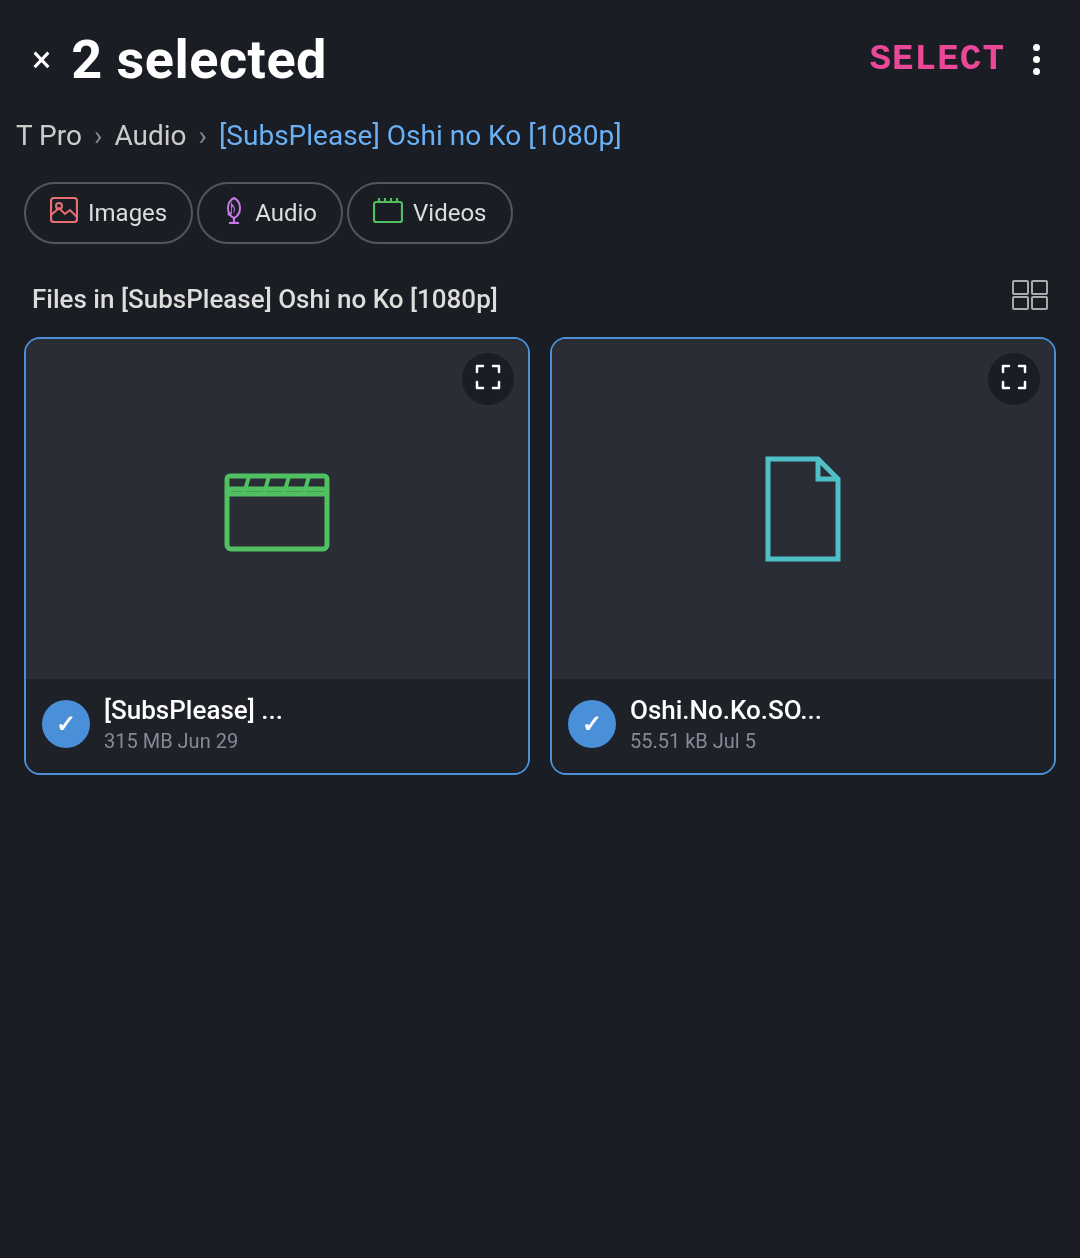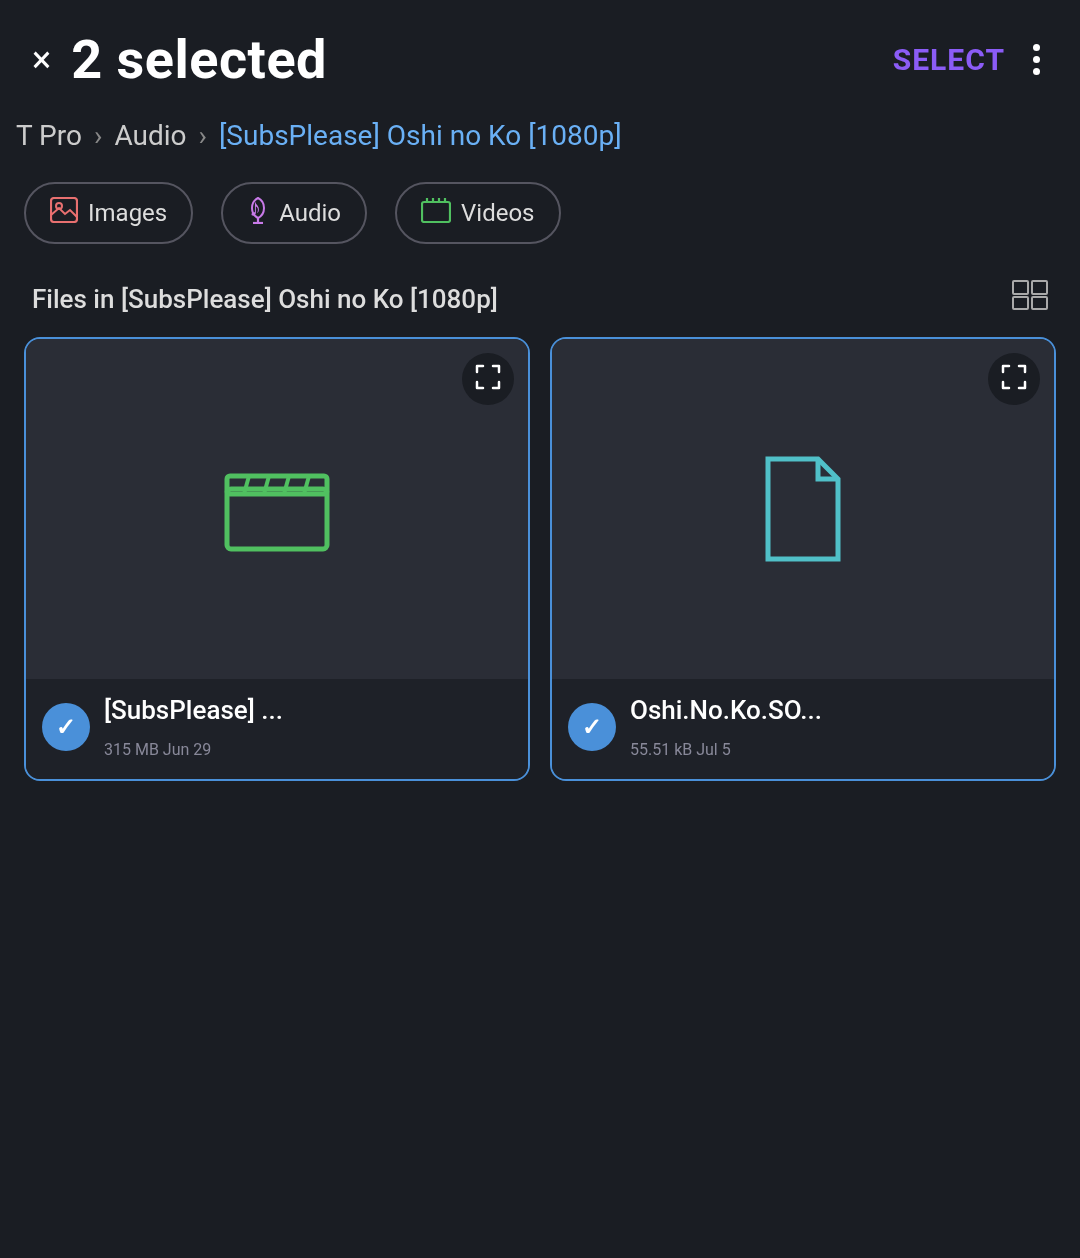--- a/index.html
+++ b/index.html
@@ -29,25 +29,26 @@
       user-select: none;
     }
     .selected-title {
       flex: 1;
       font-size: 54px;
       font-weight: 700;
       color: #ffffff;
       letter-spacing: 0.5px;
     }
     .select-btn {
-      font-size: 30px;
+      font-size: 36px;
       font-weight: 700;
-      color: #8b5cf6;
+      color: #ec4899;
       cursor: pointer;
       letter-spacing: 1px;
+      font-family: Liberation Mono, monospace;
     }
     .more-btn {
       display: flex;
       flex-direction: column;
       gap: 5px;
       cursor: pointer;
       padding: 4px 8px;
     }
     .dot {
       width: 7px;
@@ -72,21 +73,21 @@
       font-size: 28px;
     }
     .breadcrumb-active {
       color: #6ab0f5;
     }
 
     
     .filter-tabs {
       display: flex;
       padding: 10px 24px 20px 24px;
-      gap: 28px;
+      gap: 4px;
       overflow-x: auto;
     }
     .filter-tab {
       display: flex;
       align-items: center;
       gap: 10px;
       border: 2px solid #555560;
       border-radius: 50px;
       padding: 12px 24px;
       cursor: pointer;
@@ -195,23 +196,23 @@
     }
     .file-name {
       font-size: 26px;
       font-weight: 500;
       color: #ffffff;
       white-space: nowrap;
       overflow: hidden;
       text-overflow: ellipsis;
     }
     .file-meta {
-      font-size: 16px;
+      font-size: 20px;
       color: #888899;
-      margin-top: 15px;
+      margin-top: 4px;
     }
 
     
     .video-icon-svg {
       width: 120px;
       height: 90px;
     }
     .doc-icon-svg {
       width: 90px;
       height: 110px;

